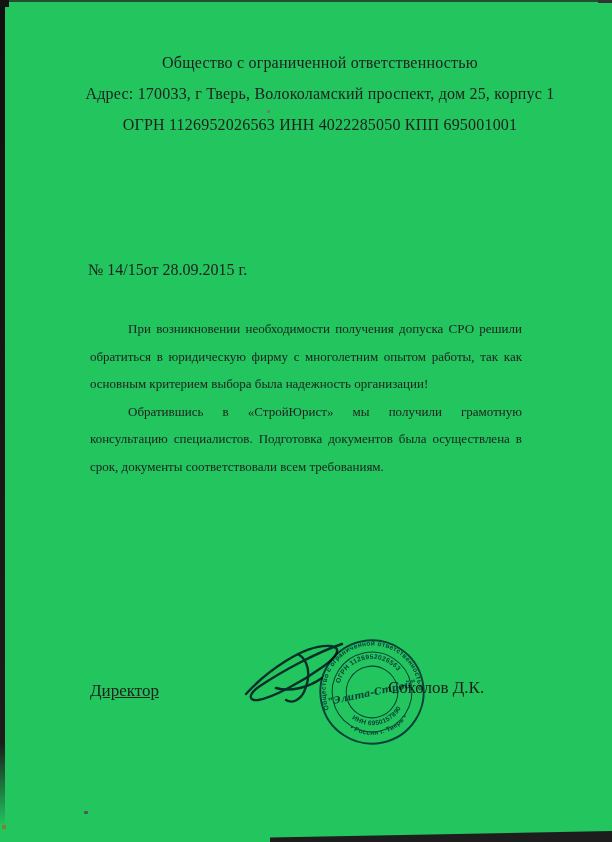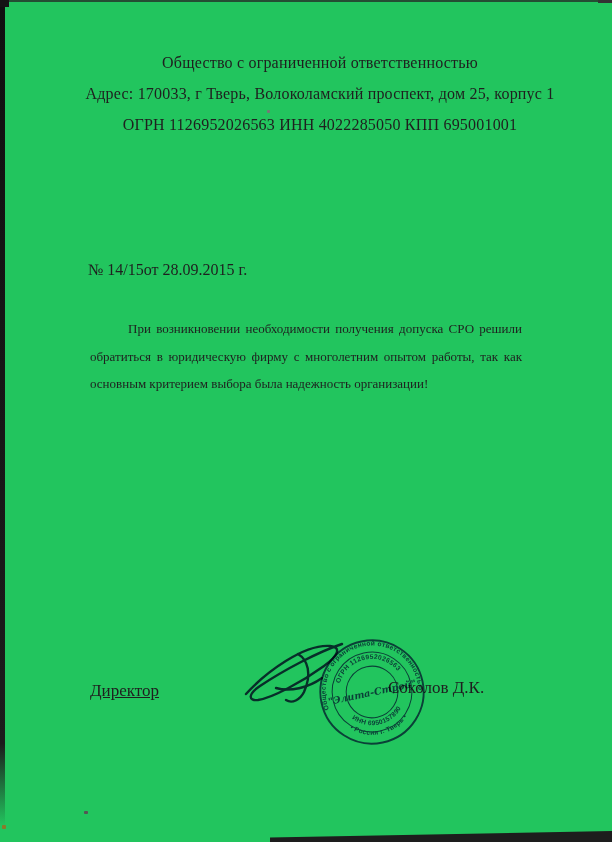--- a/index.html
+++ b/index.html
@@ -94,20 +94,21 @@
     <div>ОГРН 1126952026563 ИНН 4022285050 КПП 695001001</div>
   </div>
 
   <div class="ref-row">
     <span>№ 14/15</span>
     <span>от 28.09.2015 г.</span>
   </div>
 
   <div class="body-text">
     <p>При возникновении необходимости получения допуска СРО решили обратиться в юридическую фирму с многолетним опытом работы, так как основным критерием выбора была надежность организации!</p>
+    <p>Обратившись в «СтройЮрист» мы получили грамотную консультацию специалистов. Подготовка документов была осуществлена в срок, документы соответствовали всем требованиям.</p>
   </div>
 
   <div class="sig-title">Директор</div>
   <div class="sig-name">Соколов Д.К.</div>
 
   <svg class="signature-svg" viewBox="0 0 132 88">
     <g fill="none" stroke="#2a3166" stroke-width="2.4" stroke-linecap="round" opacity="0.95">
       <path d="M 8,64 C 28,42 66,14 92,16 C 104,17 100,26 86,36 C 64,52 34,68 20,70 C 10,71 10,64 22,56 C 46,40 80,22 104,14"></path>
       <path d="M 38,58 C 52,62 70,58 84,48"></path>
       <path d="M 60,24 C 70,30 74,44 66,62 C 62,70 54,74 48,70"></path>

